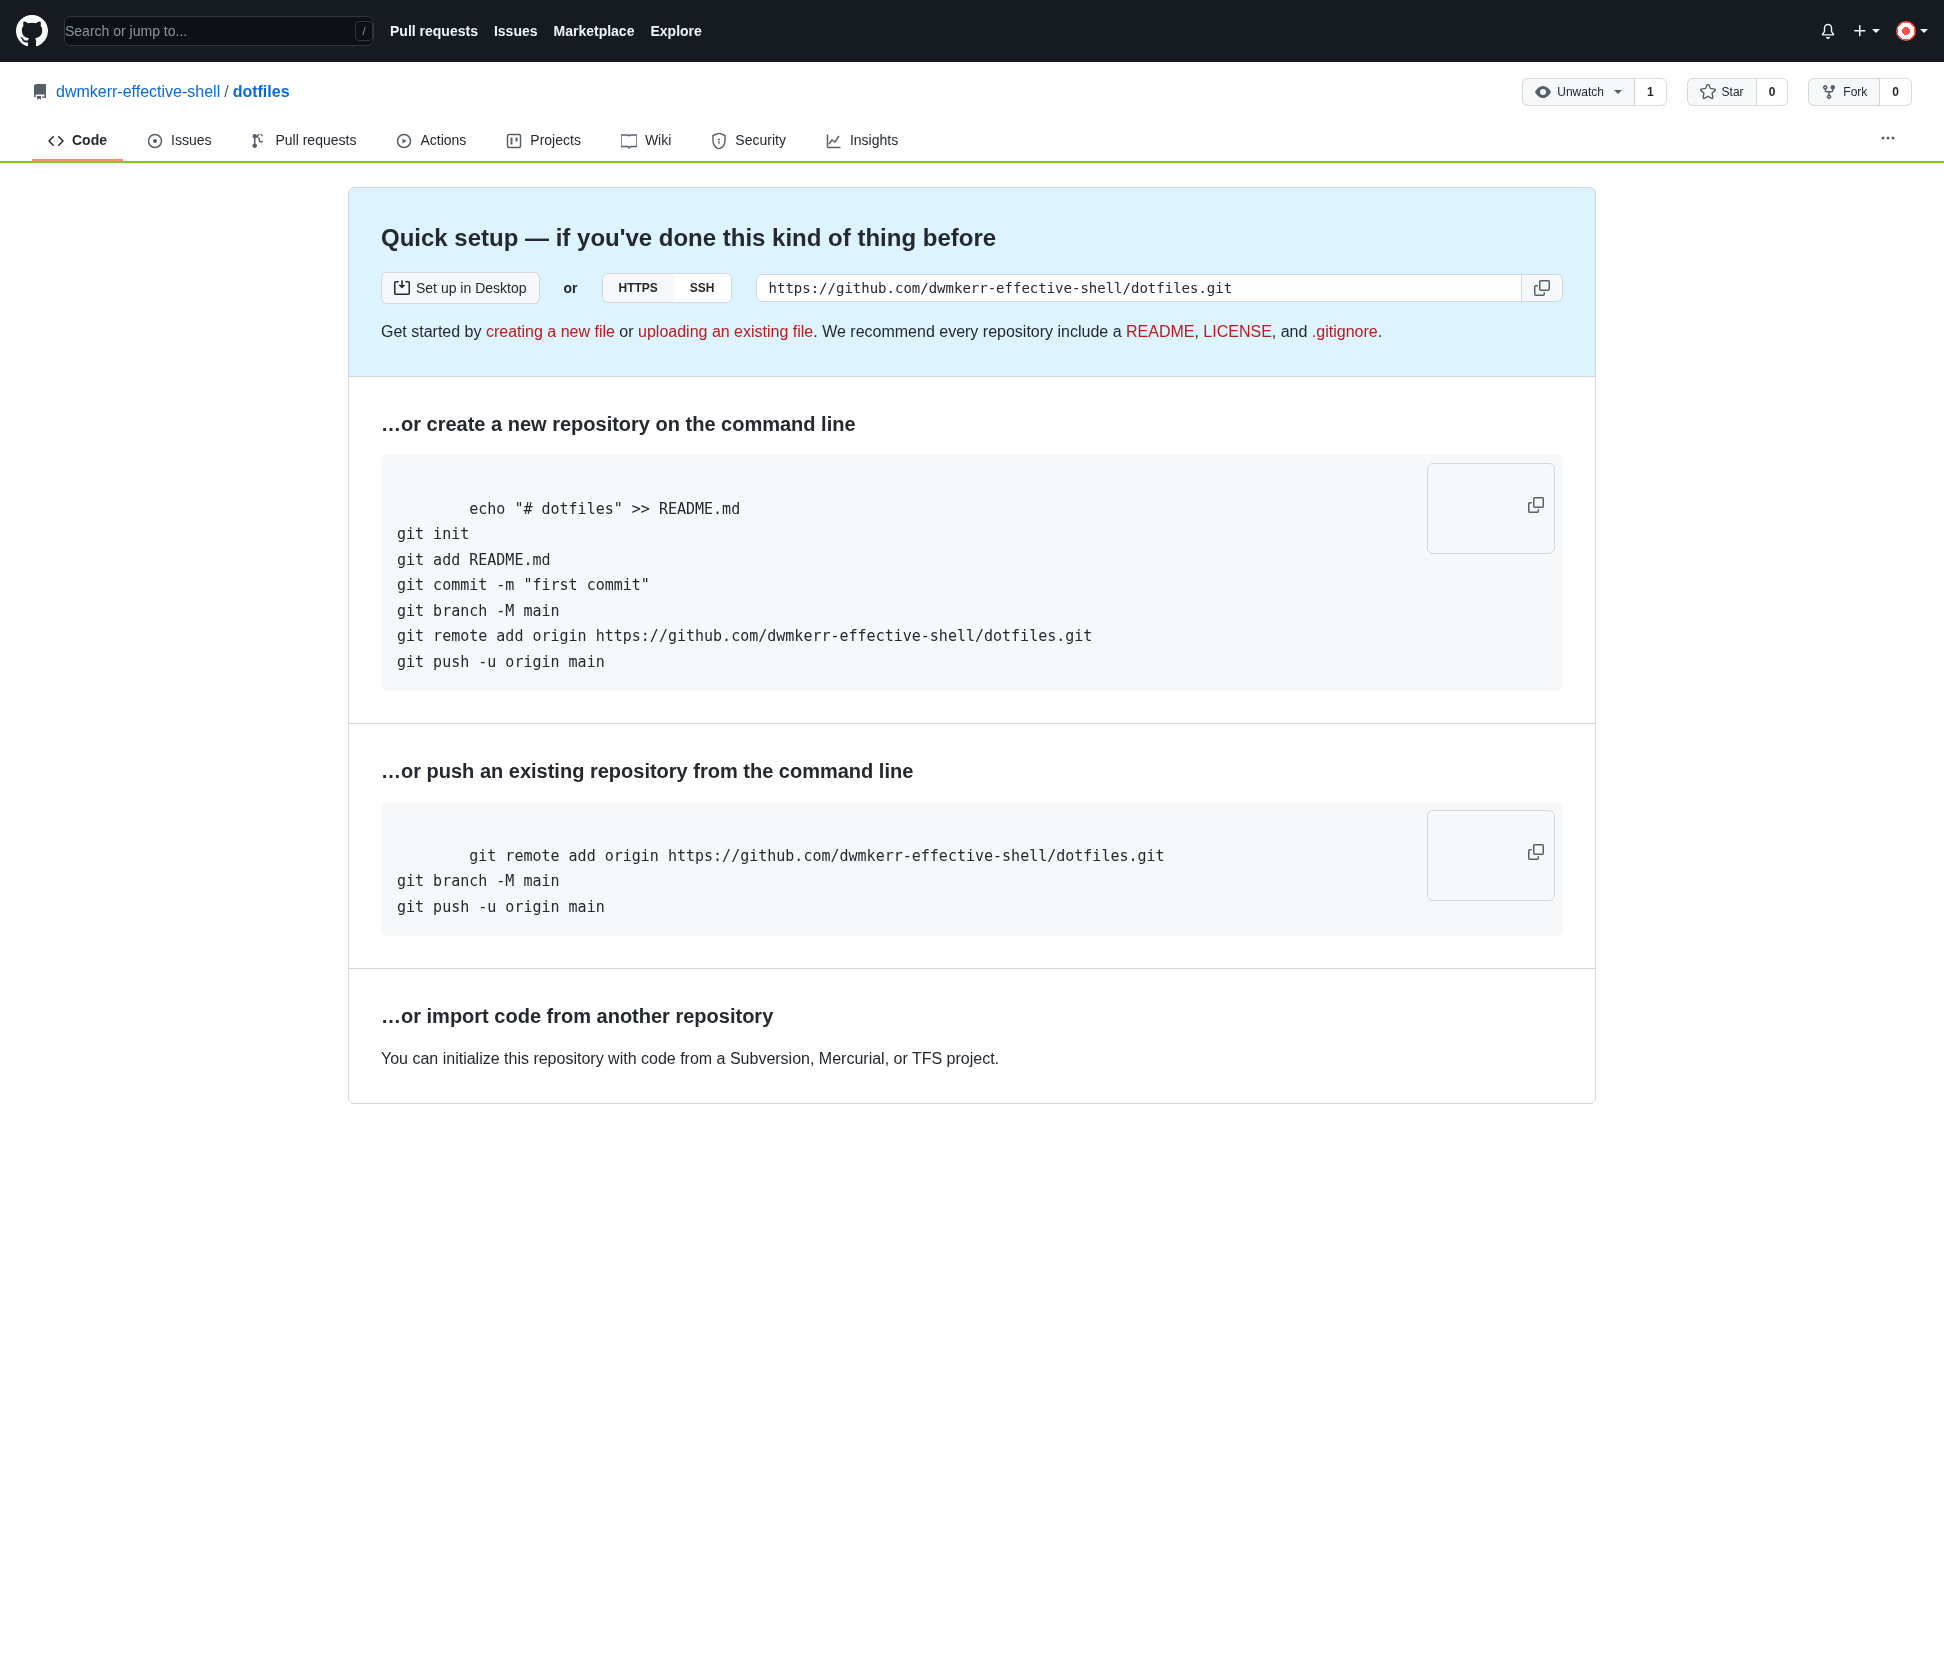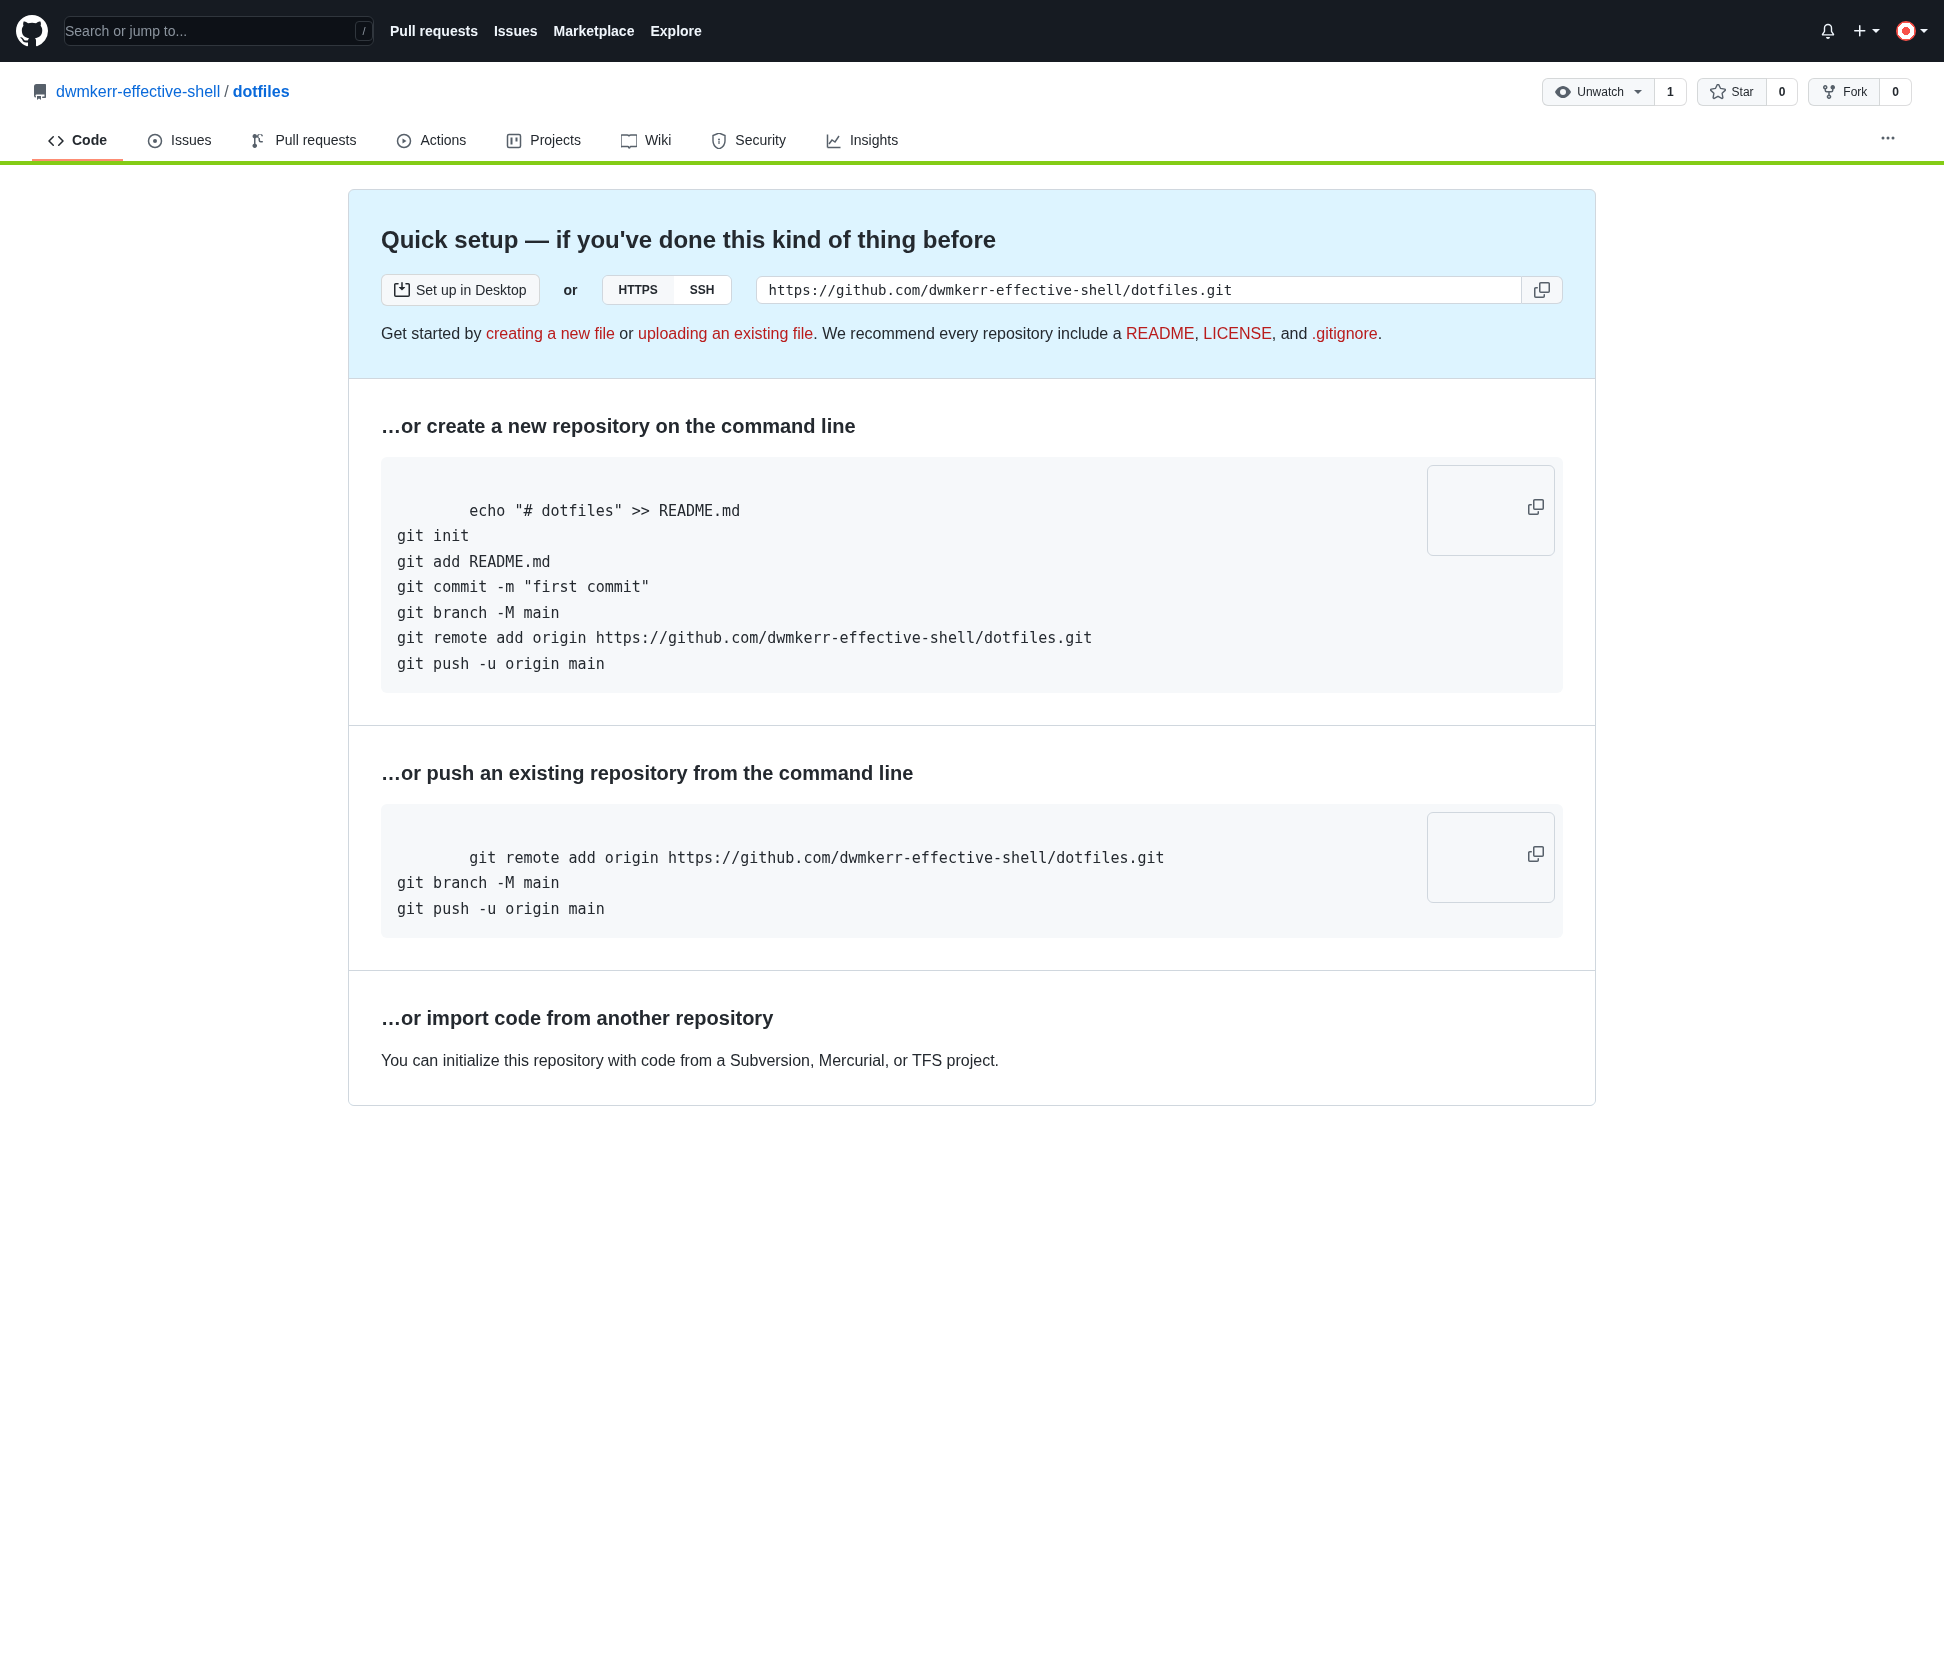--- a/index.html
+++ b/index.html
@@ -16,27 +16,27 @@
 .header-right { margin-left: auto; display: flex; align-items: center; gap: 16px; }
 .icon-btn { color: #f0f6fc; cursor: pointer; display: flex; align-items: center; }
 .avatar { width: 20px; height: 20px; border-radius: 50%; background: radial-gradient(#f85149 30%,#fff 30% 60%,#f85149 60%); }
 .caret { width: 0; height: 0; border-left: 4px solid transparent; border-right: 4px solid transparent; border-top: 4px solid #f0f6fc; margin-left: 4px; }
 
 .repo-head { padding: 16px 32px 0; }
 .repo-title-row { display: flex; align-items: center; margin-bottom: 16px; }
 .repo-title { display: flex; align-items: center; font-size: 16px; flex: 1; }
 .repo-title a { color: #0969da; text-decoration: none; }
 .repo-title .sep { margin: 0 4px; color: #57606a; }
-.repo-actions { display: flex; gap: 10px; }
+.repo-actions { display: flex; gap: 20px; }
 .btn-group { display: flex; }
 .btn { background: #f6f8fa; border: 1px solid rgba(27,31,36,.15); border-radius: 6px; padding: 5px 12px; font-size: 12px; font-weight: 500; color: #24292f; cursor: pointer; display: flex; align-items: center; gap: 6px; height: 28px; }
 .btn-group .btn:first-child { border-radius: 6px 0 0 6px; }
 .btn-group .count { border: 1px solid rgba(27,31,36,.15); border-left: none; border-radius: 0 6px 6px 0; padding: 5px 12px; font-size: 12px; background: #fff; display: flex; align-items: center; height: 28px; font-weight: 600; }
 
-.tabs { display: flex; border-bottom: 4px solid #84cc16; padding: 0 32px; gap: 8px; }
+.tabs { display: flex; border-bottom: 2px solid #84cc16; padding: 0 32px; gap: 8px; }
 .tab { padding: 8px 16px; display: flex; align-items: center; gap: 8px; color: #24292f; cursor: pointer; font-size: 14px; border-bottom: 2px solid transparent; }
 .tab.active { border-bottom: 2px solid #fd8c73; font-weight: 600; }
 .tab svg { fill: #57606a; }
 .tab.active svg { fill: #24292f; }
 .kebab { margin-left: auto; padding: 8px 16px; cursor: pointer; }
 
 .container { max-width: 1280px; margin: 0 auto; padding: 24px 16px; }
 .quick-setup { border: 1px solid #d0d7de; border-radius: 6px; background: #ddf4ff; overflow: hidden; }
 .qs-section { padding: 32px; }
 .qs-section.white { background: #fff; border-top: 1px solid #d0d7de; }

